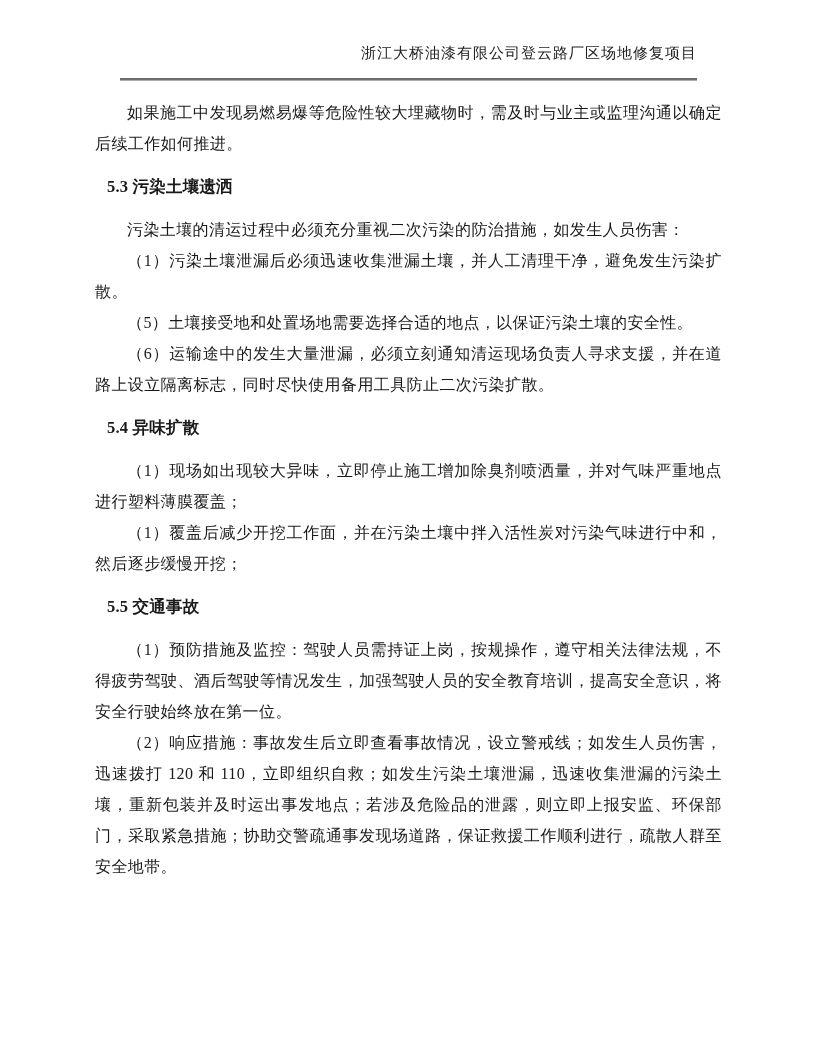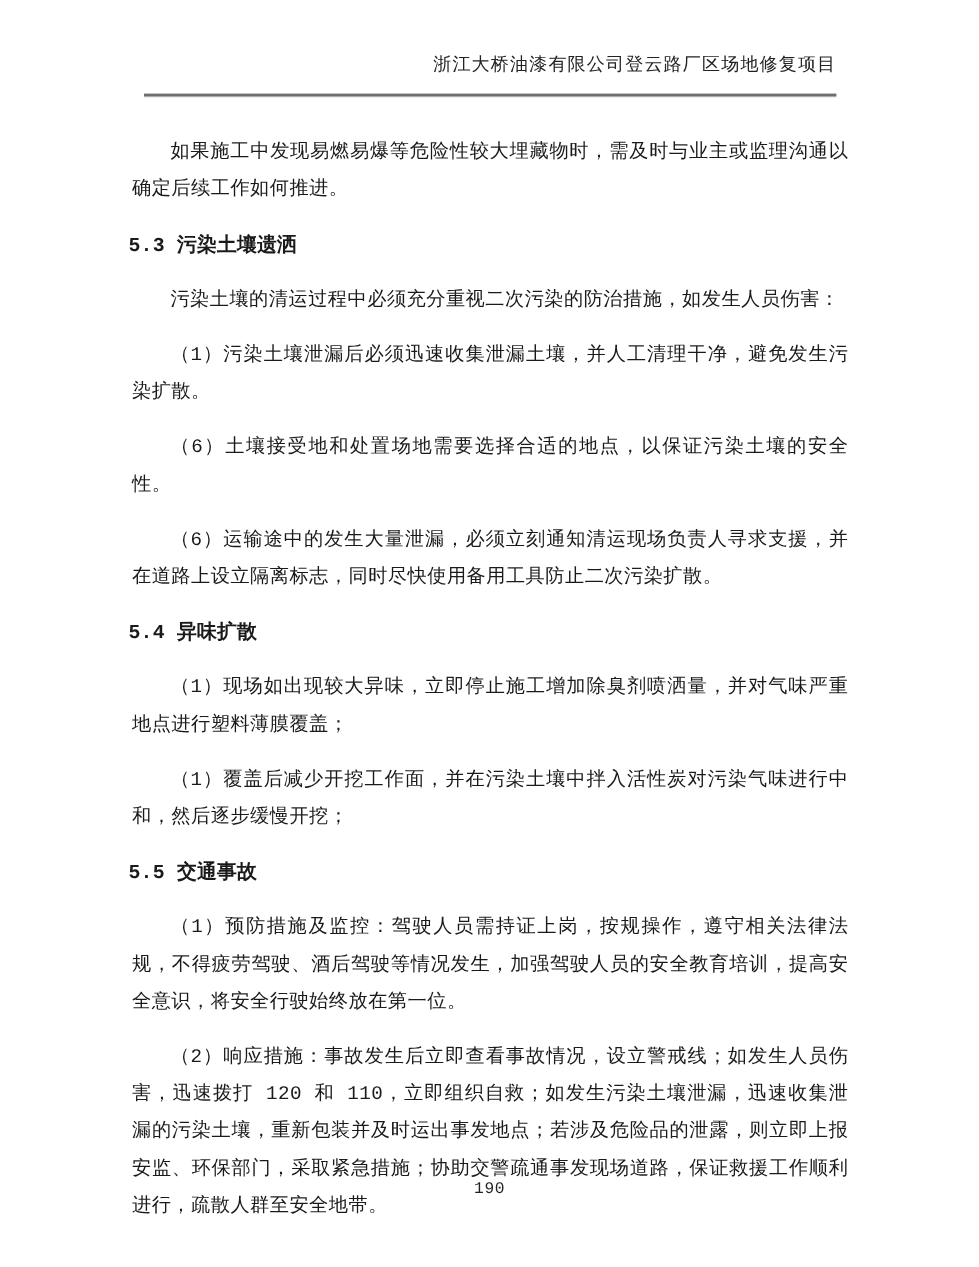--- a/index.html
+++ b/index.html
@@ -6,21 +6,21 @@
     margin: 0;
     padding: 0;
     background: #ffffff;
   }
   .page {
     position: relative;
     width: 816px;
     height: 1056px;
     background: #ffffff;
     overflow: hidden;
-    font-family: Liberation Mono, monospace;
+    font-family: Liberation Serif, serif;
     color: #1a1a1a;
   }
   .header {
     position: absolute;
     top: 44px;
     left: 120px;
     width: 577px;
     text-align: right;
     font-size: 15px;
     letter-spacing: 1px;
@@ -39,21 +39,21 @@
     position: absolute;
     top: 97px;
     left: 95px;
     width: 627px;
     font-size: 16px;
     line-height: 31px;
     letter-spacing: 0.4px;
     text-align: justify;
   }
   .doc-body p {
-    margin: 15px;
+    margin: 0;
     text-indent: 2em;
   }
   .doc-body h2 {
     margin: 12px;
     font-size: 16.5px;
     font-weight: 700;
     line-height: 31px;
     letter-spacing: 0.2px;
     text-align: left;
   }
@@ -78,30 +78,27 @@
   </div>
   <div class="header-rule"></div>
 
   <div class="doc-body">
 
     <p>如果施工中发现易燃易爆等危险性较大埋藏物时，需及时与业主或监理沟通以确定后续工作如何推进。</p>
 
     <h2>5.3 污染土壤遗洒</h2>
     <p>污染土壤的清运过程中必须充分重视二次污染的防治措施，如发生人员伤害：</p>
     <p>（1）污染土壤泄漏后必须迅速收集泄漏土壤，并人工清理干净，避免发生污染扩散。</p>
-    <p>（6）土壤接受地和处置场地需要选择合适的地点，以保证污染土壤的安全性。</p>
+    <p>（5）土壤接受地和处置场地需要选择合适的地点，以保证污染土壤的安全性。</p>
     <p>（6）运输途中的发生大量泄漏，必须立刻通知清运现场负责人寻求支援，并在道路上设立隔离标志，同时尽快使用备用工具防止二次污染扩散。</p>
 
     <h2>5.4 异味扩散</h2>
     <p>（1）现场如出现较大异味，立即停止施工增加除臭剂喷洒量，并对气味严重地点进行塑料薄膜覆盖；</p>
     <p>（1）覆盖后减少开挖工作面，并在污染土壤中拌入活性炭对污染气味进行中和，然后逐步缓慢开挖；</p>
 
     <h2>5.5 交通事故</h2>
     <p>（1）预防措施及监控：驾驶人员需持证上岗，按规操作，遵守相关法律法规，不得疲劳驾驶、酒后驾驶等情况发生，加强驾驶人员的安全教育培训，提高安全意识，将安全行驶始终放在第一位。</p>
     <p>（2）响应措施：事故发生后立即查看事故情况，设立警戒线；如发生人员伤害，迅速拨打 120 和 110，立即组织自救；如发生污染土壤泄漏，迅速收集泄漏的污染土壤，重新包装并及时运出事发地点；若涉及危险品的泄露，则立即上报安监、环保部门，采取紧急措施；协助交警疏通事发现场道路，保证救援工作顺利进行，疏散人群至安全地带。</p>
 
   </div>
 
-  <div class="footer">
-    <span>190</span>
-  </div>
 
 </div>
 
 </body></html>

